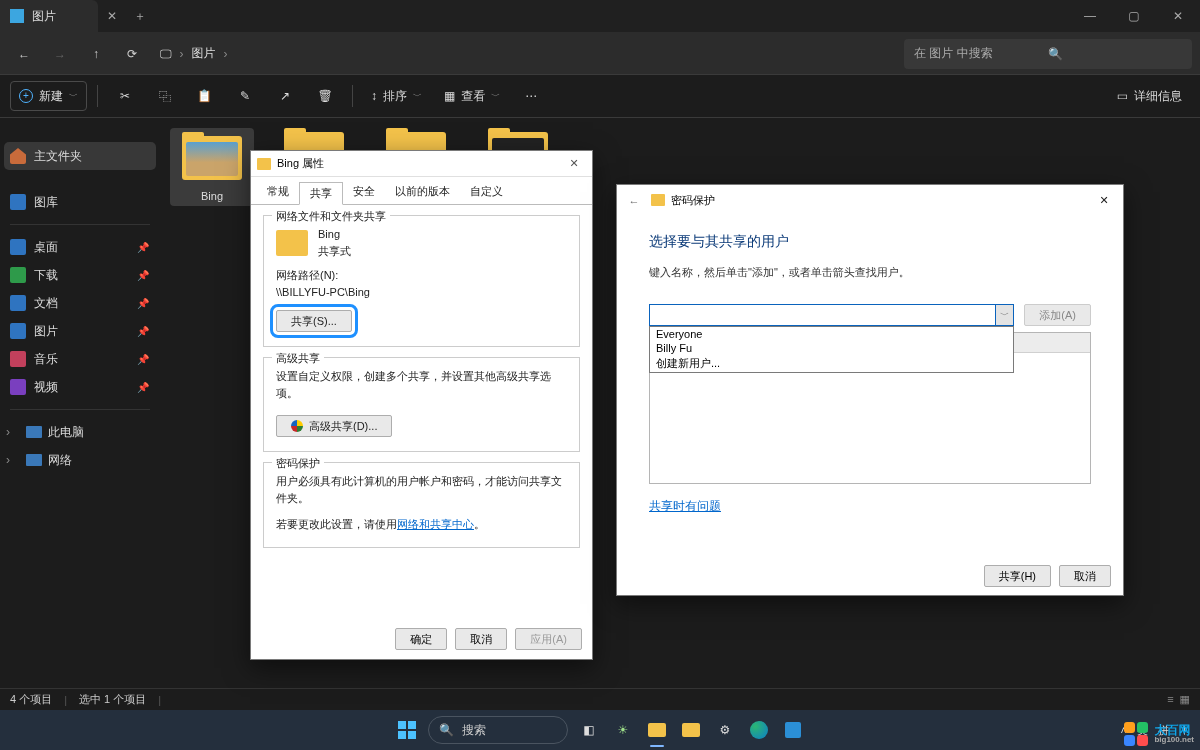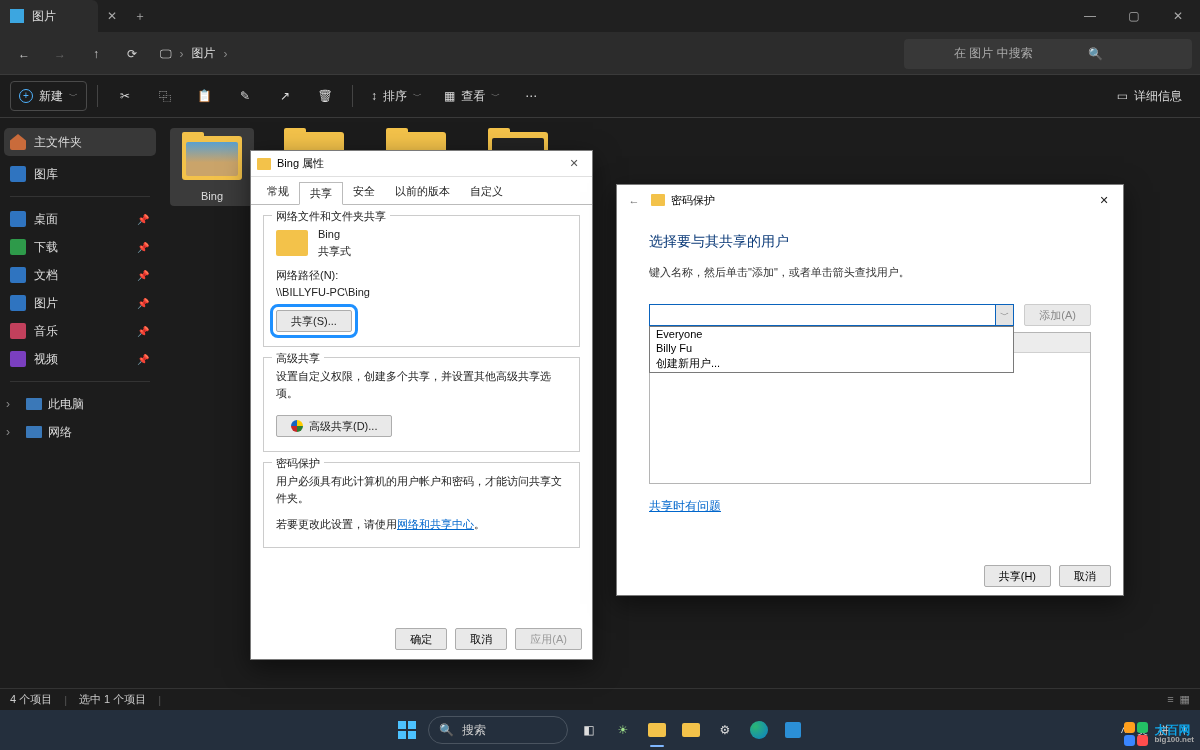--- a/index.html
+++ b/index.html
@@ -11,34 +11,34 @@
 .tab .ico { width: 14px; height: 14px; background: #3ca6e0; }
 .tab-close, .tab-add { width: 28px; height: 28px; display: flex; align-items: center; justify-content: center; color: #aaa; }
 .winctl { margin-left: auto; display: flex; }
 .winctl > div { width: 44px; height: 32px; display: flex; align-items: center; justify-content: center; color: #aaa; }
 
 .navbar { height: 42px; background: #2c2c2c; display: flex; align-items: center; padding: 0 8px; gap: 4px; border-top: 1px solid #2c2c2c; }
 .navbtn { width: 32px; height: 32px; display: flex; align-items: center; justify-content: center; color: #ccc; border-radius: 4px; }
 .crumb { flex: 1; height: 30px; display: flex; align-items: center; padding: 0 8px; gap: 8px; color: #ddd; }
 .crumb .sep { color: #888; }
 .search { width: 288px; height: 30px; background: #383838; border-radius: 4px; display: flex; align-items: center; padding: 0 10px; color: #aaa; }
-.search span { flex: 1; margin-left: 40px; }
+.search span { flex: 1; }
 
 .toolbar { height: 44px; border-bottom: 1px solid #3a3a3a; border-top: 1px solid #3a3a3a; display: flex; align-items: center; padding: 0 10px; gap: 6px; }
 .tbtn { height: 30px; padding: 0 8px; display: flex; align-items: center; gap: 6px; border-radius: 4px; color: #ddd; }
 .tbtn.icon-only { width: 34px; justify-content: center; padding: 0; }
 .tbtn.new { border: 1px solid #4a4a4a; }
 .tbtn .chev { font-size: 9px; color: #bbb; }
 .tsep { width: 1px; height: 22px; background: #444; margin: 0 4px; }
 .tool-right { margin-left: auto; }
 
 .body { display: flex; height: calc(100% - 32px - 42px - 44px - 22px - 40px); }
 .sidebar { width: 160px; padding: 6px 0; }
 .sb-item { height: 28px; display: flex; align-items: center; padding: 0 10px; gap: 8px; color: #ddd; }
-.sb-item.active { background: #383838; border-radius: 5px; margin: 4px 4px; padding: 8px 6px; }
+.sb-item.active { background: #383838; border-radius: 5px; margin: 18px 4px; padding: 8px 6px; }
 .sb-item .ico { width: 16px; height: 16px; border-radius: 2px; }
 .sb-item .pin { margin-left: auto; color: #888; font-size: 10px; }
 .sb-tree { height: 28px; display: flex; align-items: center; padding: 0 6px; gap: 6px; }
 .sb-tree .chev { width: 14px; color: #888; }
 
 .content { flex: 1; padding: 10px; display: flex; gap: 18px; align-items: flex-start; }
 .folder { width: 84px; display: flex; flex-direction: column; align-items: center; gap: 4px; }
 .folder.selected { background: #3b3b3b; border-radius: 4px; padding: 4px 2px; }
 .folder-icon { width: 72px; height: 54px; position: relative; }
 .folder-back { position: absolute; left: 6px; top: 4px; width: 60px; height: 44px; background: #f3c24a; border-radius: 3px; }

